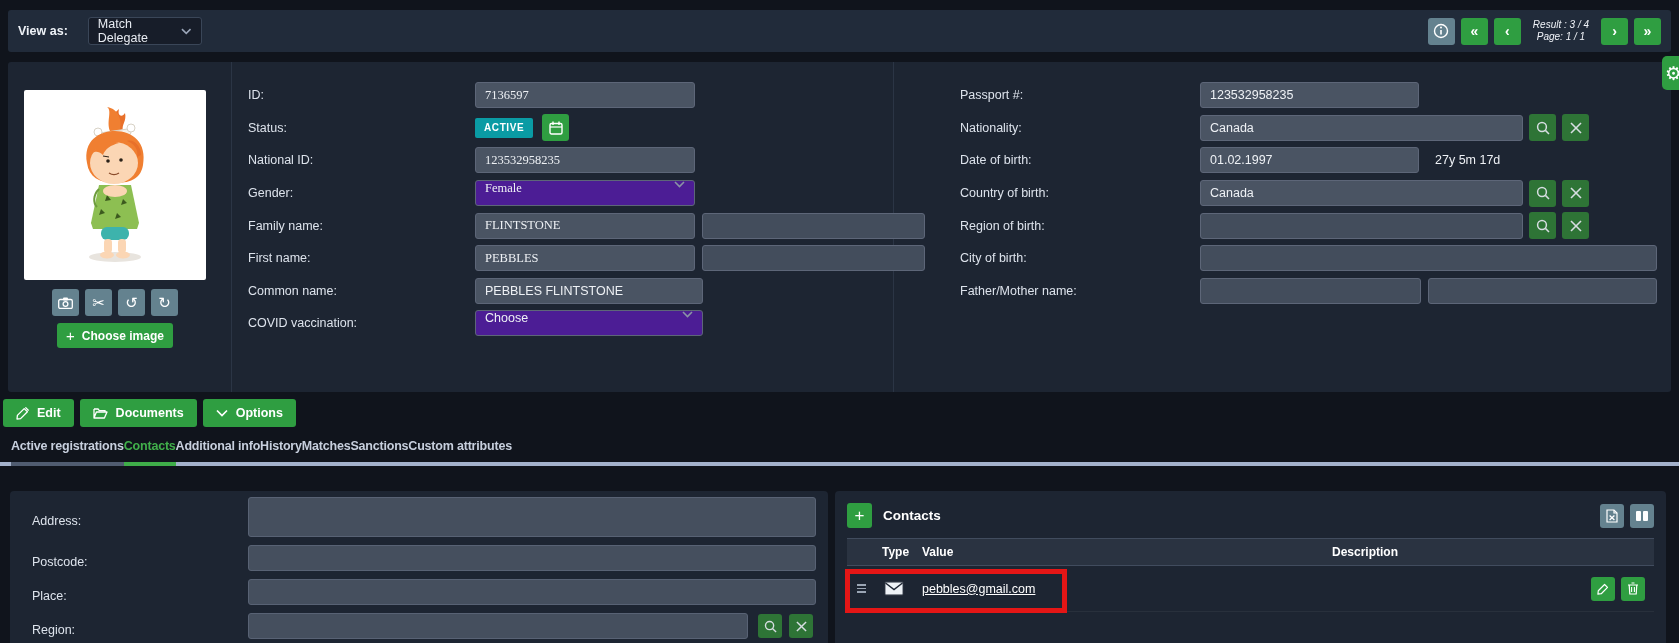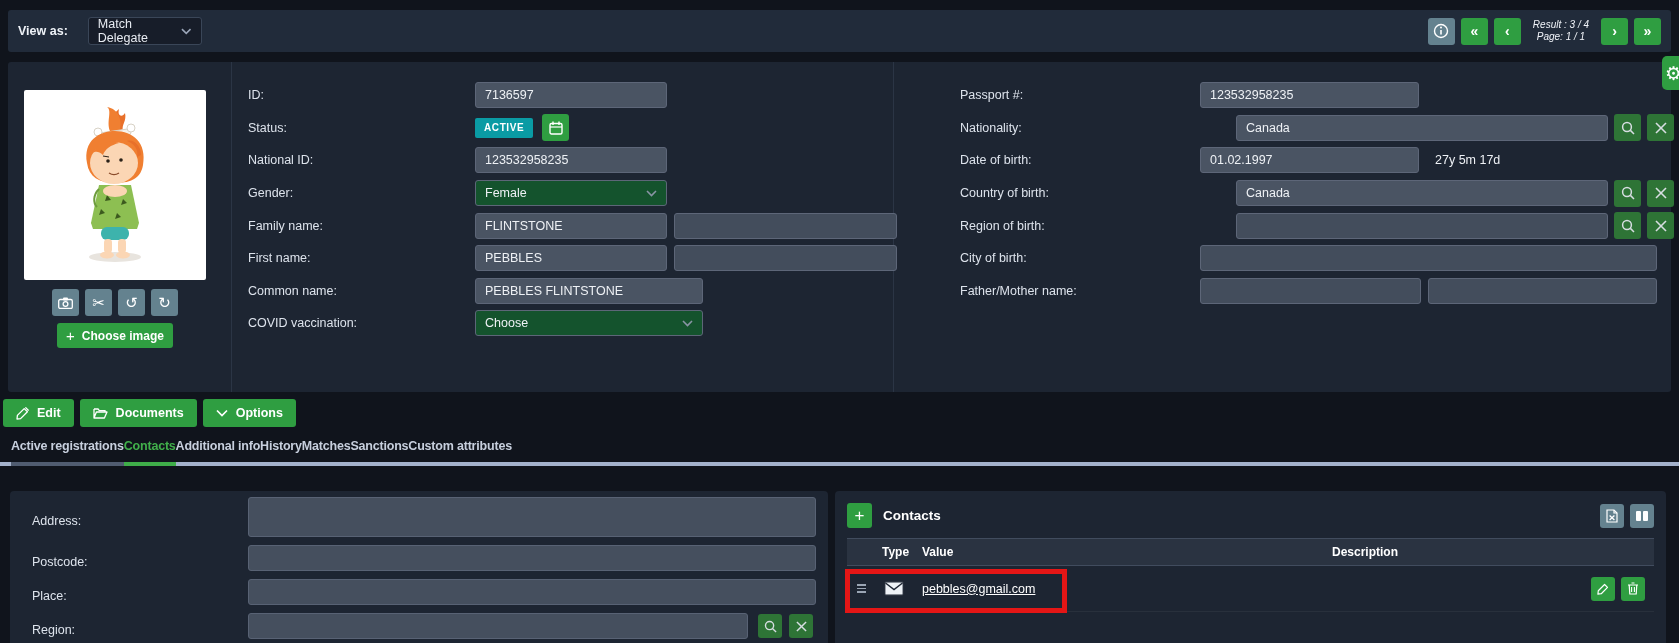--- a/index.html
+++ b/index.html
@@ -37,24 +37,24 @@
   .form-mid { left:240px; width:455px; }
   .form-right { left:952px; width:699px; }
   .frow { display:flex; align-items:center; height:32.6px; }
   .frow .lbl { font-size:12.5px; color:#dde3ec; }
   .form-mid .lbl { flex:0 0 227px; }
   .form-right .lbl { flex:0 0 240px; }
   .fctl { display:flex; align-items:center; gap:7px; flex:1; }
   .fld { height:26px; background:#4a5463; border:1px solid #5d6678; border-radius:3px; color:#eef1f5;
          font-size:12.5px; padding:0 9px; outline:none; font-family:inherit; }
   .fld.empty { background:#434d5c; }
-  .w224 { width:192px; } .w223 { width:223px; } .wfull { width:100%; }
-  .w219 { width:219px; } .w391 { width:372px;margin-left:36px; } .w457 { width:457px; } .w221 { width:221px; } .w229 { width:229px; }
-  .selfld { height:26px; background:#14532d; border:1px solid #5d6678; border-radius:3px; color:#eef1f5;
-            font-size:12.5px; padding:0 9px; display:flex; align-items:center; justify-content:space-between; cursor:pointer; }
+  .w224 { width:220px;font-family:Liberation Serif, serif; } .w223 { width:223px; } .wfull { width:100%; }
+  .w219 { width:219px; } .w391 { width:323px; } .w457 { width:457px; } .w221 { width:221px; } .w229 { width:229px; }
+  .selfld { height:26px; background:#4c1d95; border:1px solid #5d6678; border-radius:3px; color:#eef1f5;
+            font-size:12.5px; padding:0 9px; display:flex; justify-content:space-between; cursor:pointer; }
   .badge { background:#0a9ba4; color:#fff; font-size:10px; font-weight:700; letter-spacing:.6px;
            border-radius:2px; height:20px; display:inline-flex; align-items:center; padding:0 9px; }
   .agetxt { font-size:12.5px; color:#eef1f5; margin-left:9px; white-space:nowrap; }
   .sqbtn24 { width:24px; height:24px; border:none; border-radius:3px; display:flex; align-items:center;
              justify-content:center; cursor:pointer; padding:0; }
   .actions-row { margin:7px 0 0 3px; display:flex; gap:6px; }
   .act-btn { height:28px; background:#2f9e41; border:none; border-radius:3px; color:#fff; font-size:12.5px;
              font-weight:700; display:flex; align-items:center; gap:8px; padding:0 13px; cursor:pointer; font-family:inherit; }
   .tabs-wrap { margin-top:12px; }
   .tabs { display:flex; padding-left:11px; position:relative; z-index:1; }

